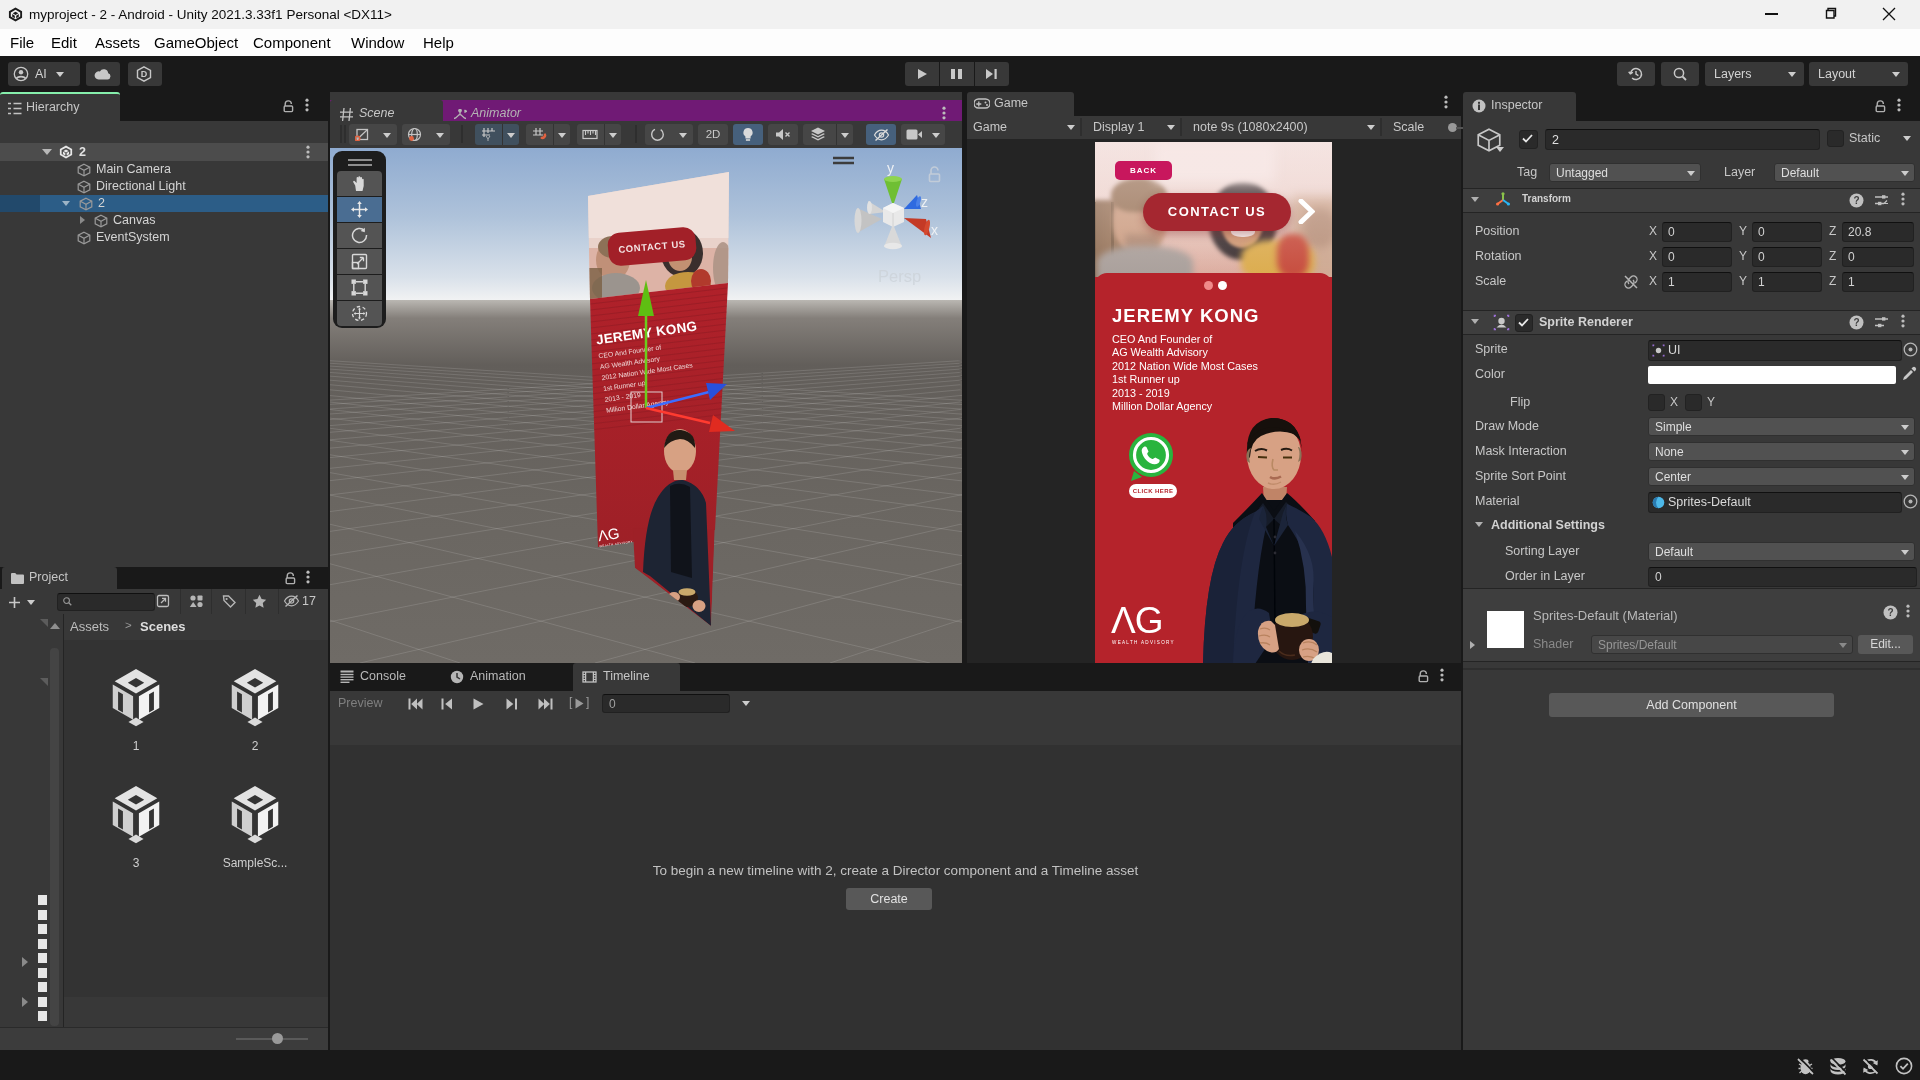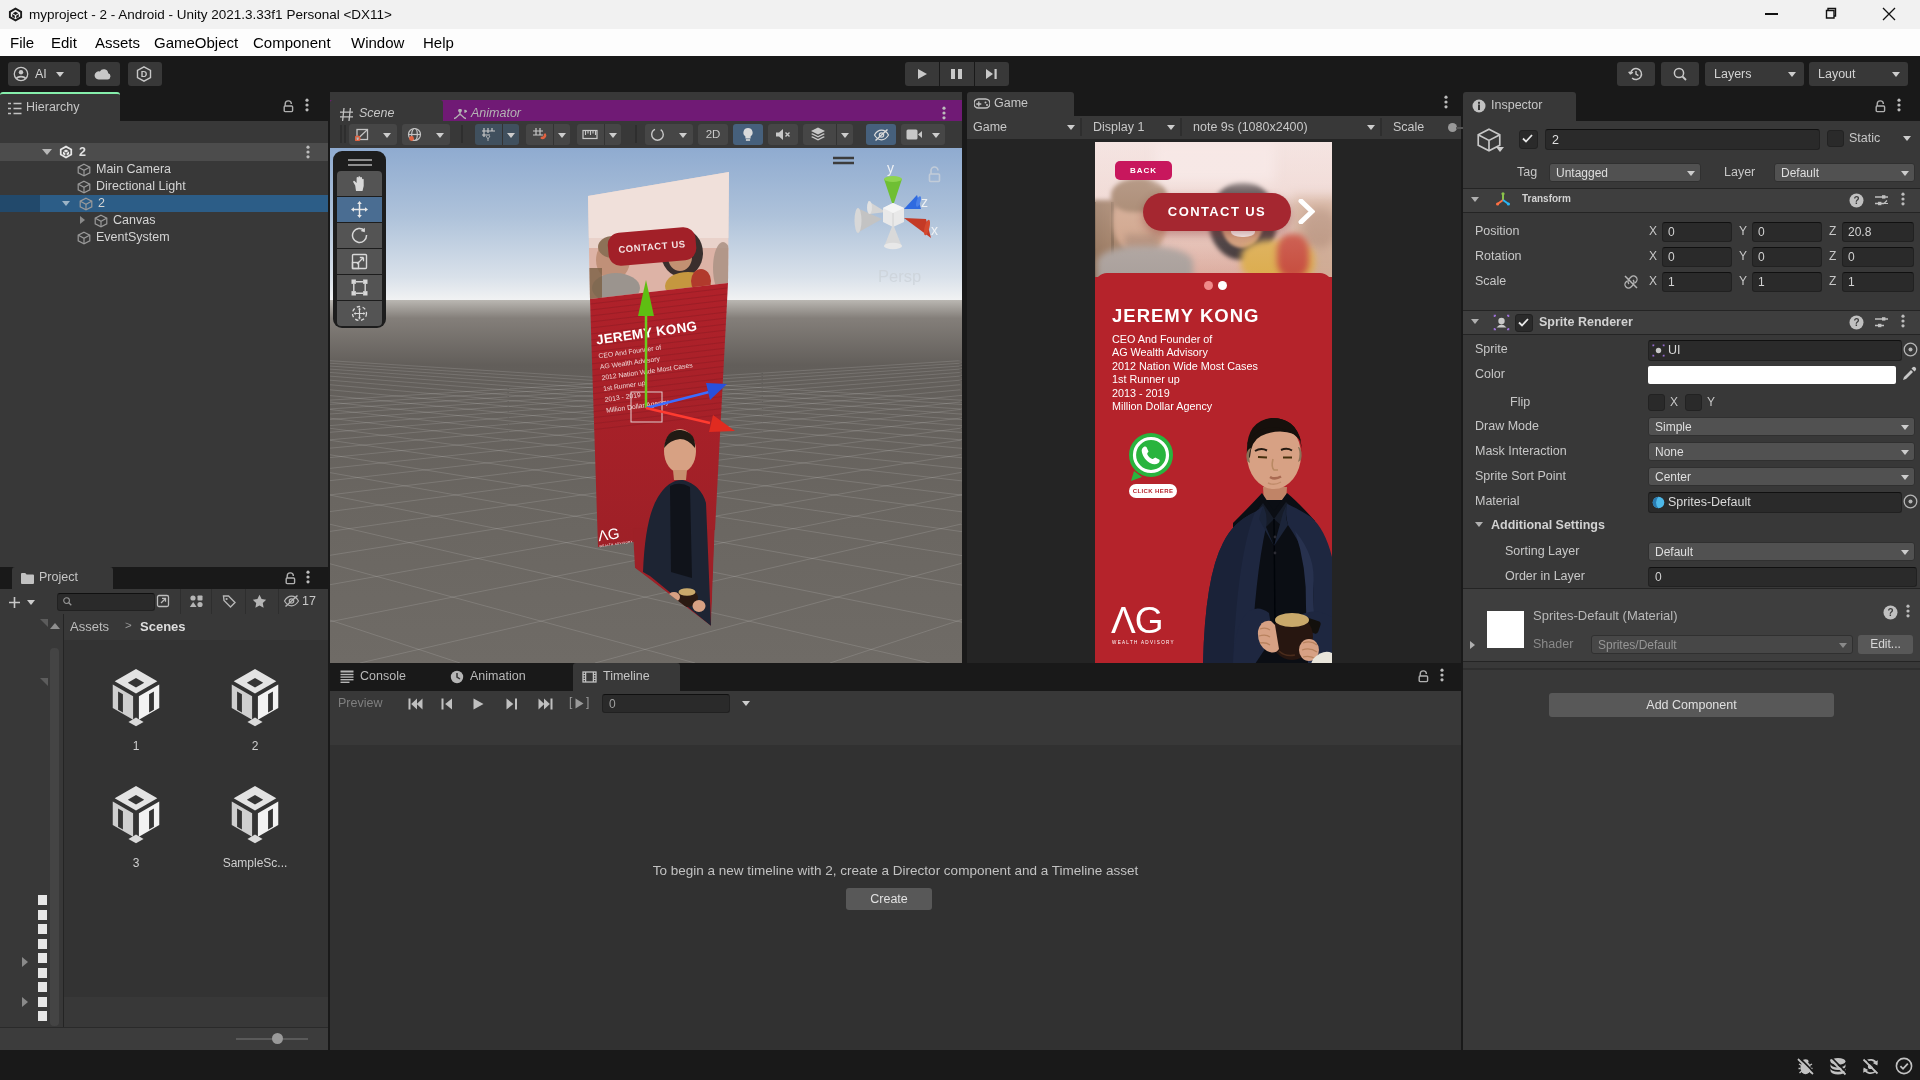--- a/index.html
+++ b/index.html
@@ -200,21 +200,21 @@
           <path d="M1.4 4.3 7 7.2 12.6 4.3 M7 7.2 V12.6"></path>
         </g>
       </svg>
       <span class="abs" style="left:96px;">EventSystem</span>
     </div>
 </div>
 
 <div id="proj" class="abs" style="left:0;top:567px;width:328px;height:483px;background:#383838;">
 
   <div class="abs" style="left:0;top:0;width:328px;height:22px;background:#191919;">
-    <div class="abs" style="left:12px;top:0;width:101px;height:22px;background:#383838;border-radius:3px 3px 0 0;">
+    <div class="abs" style="left:2px;top:0;width:115px;height:22px;background:#383838;border-radius:3px 3px 0 0;">
       <svg class="abs" style="left:8px;top:5px" width="14" height="12" viewBox="0 0 14 12">
           <path d="M1 2 a1 1 0 0 1 1-1 h3.2 l1.4 1.6 H13 a1 1 0 0 1 1 1 V11 a1 1 0 0 1-1 1 H2 a1 1 0 0 1-1-1Z" fill="#c2c2c2"></path>
         </svg>
       <span class="tabtxt abs" style="left:27px;top:3px;">Project</span>
     </div>
     <svg class="abs" style="left:284px;top:5px" width="13" height="13" viewBox="0 0 13 13">
         <path d="M3.2 6 V4 a3.1 3.1 0 0 1 6.2 0" fill="none" stroke="#b0b0b0" stroke-width="1.4"></path>
         <rect x="2.2" y="6" width="8.4" height="5.6" rx="1" fill="none" stroke="#b0b0b0" stroke-width="1.4"></rect>
       </svg>
     <svg class="abs" style="left:306px;top:3px" width="4" height="14" viewBox="0 0 4 14">

